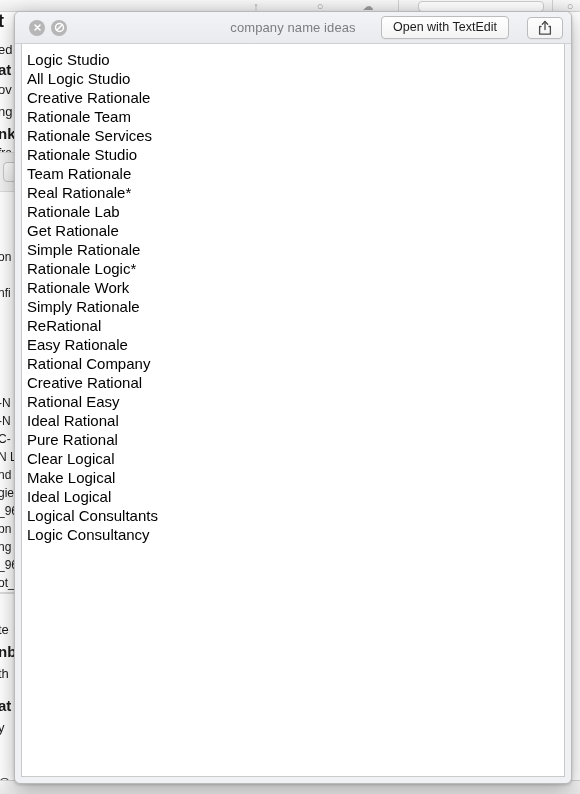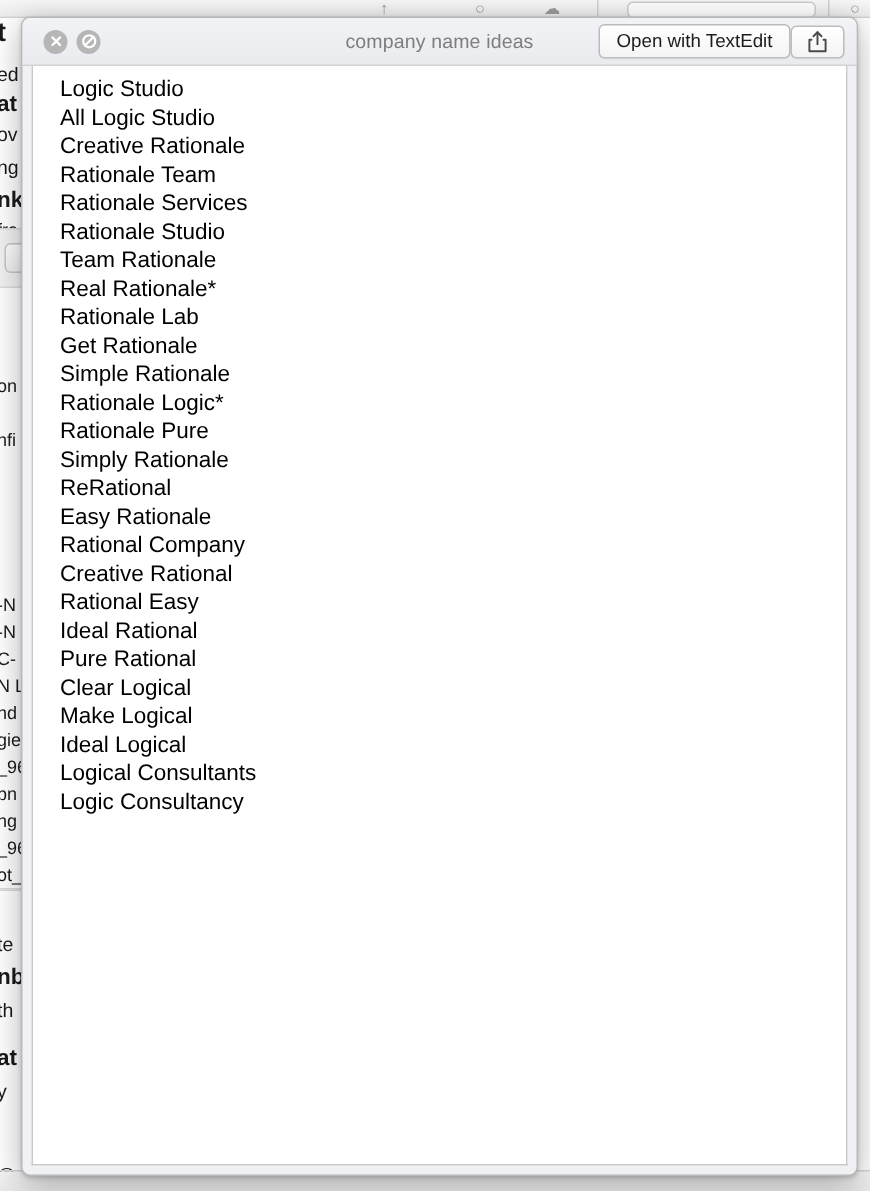--- a/index.html
+++ b/index.html
@@ -146,21 +146,21 @@
     font-size: 13px;
     color: #7d7d80;
     pointer-events: none;
     letter-spacing: 0.1px;
   }
 
   .toolbar-right {
     margin-left: auto;
     display: flex;
     align-items: center;
-    gap: 0;
+    gap: 18px;
     z-index: 2;
   }
 
   #open-with-btn {
     font-family: "Liberation Sans", sans-serif;
     font-size: 12.5px;
     color: #1c1c1c;
     background: linear-gradient(#ffffff, #f4f4f4);
     border: 1px solid #bcbcbc;
     border-radius: 4px;
@@ -195,21 +195,20 @@
     border-top: none;
     overflow: hidden;
   }
 
   #text-list {
     padding: 6px 0 0 5px;
     font-family: "Liberation Sans", sans-serif;
     font-size: 15px;
     line-height: 19px;
     color: #000000;
-    margin-left: 13px;
   }
   #text-list .line {
     white-space: pre;
     height: 19px;
   }
 </style>
 </head>
 <body>
 
 <div id="backdrop">
@@ -299,21 +298,21 @@
         <div class="line">Creative Rationale</div>
         <div class="line">Rationale Team</div>
         <div class="line">Rationale Services</div>
         <div class="line">Rationale Studio</div>
         <div class="line">Team Rationale</div>
         <div class="line">Real Rationale*</div>
         <div class="line">Rationale Lab</div>
         <div class="line">Get Rationale</div>
         <div class="line">Simple Rationale</div>
         <div class="line">Rationale Logic*</div>
-        <div class="line">Rationale Pure</div>
+        <div class="line">Rationale Work</div>
         <div class="line">Simply Rationale</div>
         <div class="line">ReRational</div>
         <div class="line">Easy Rationale</div>
         <div class="line">Rational Company</div>
         <div class="line">Creative Rational</div>
         <div class="line">Rational Easy</div>
         <div class="line">Ideal Rational</div>
         <div class="line">Pure Rational</div>
         <div class="line">Clear Logical</div>
         <div class="line">Make Logical</div>

